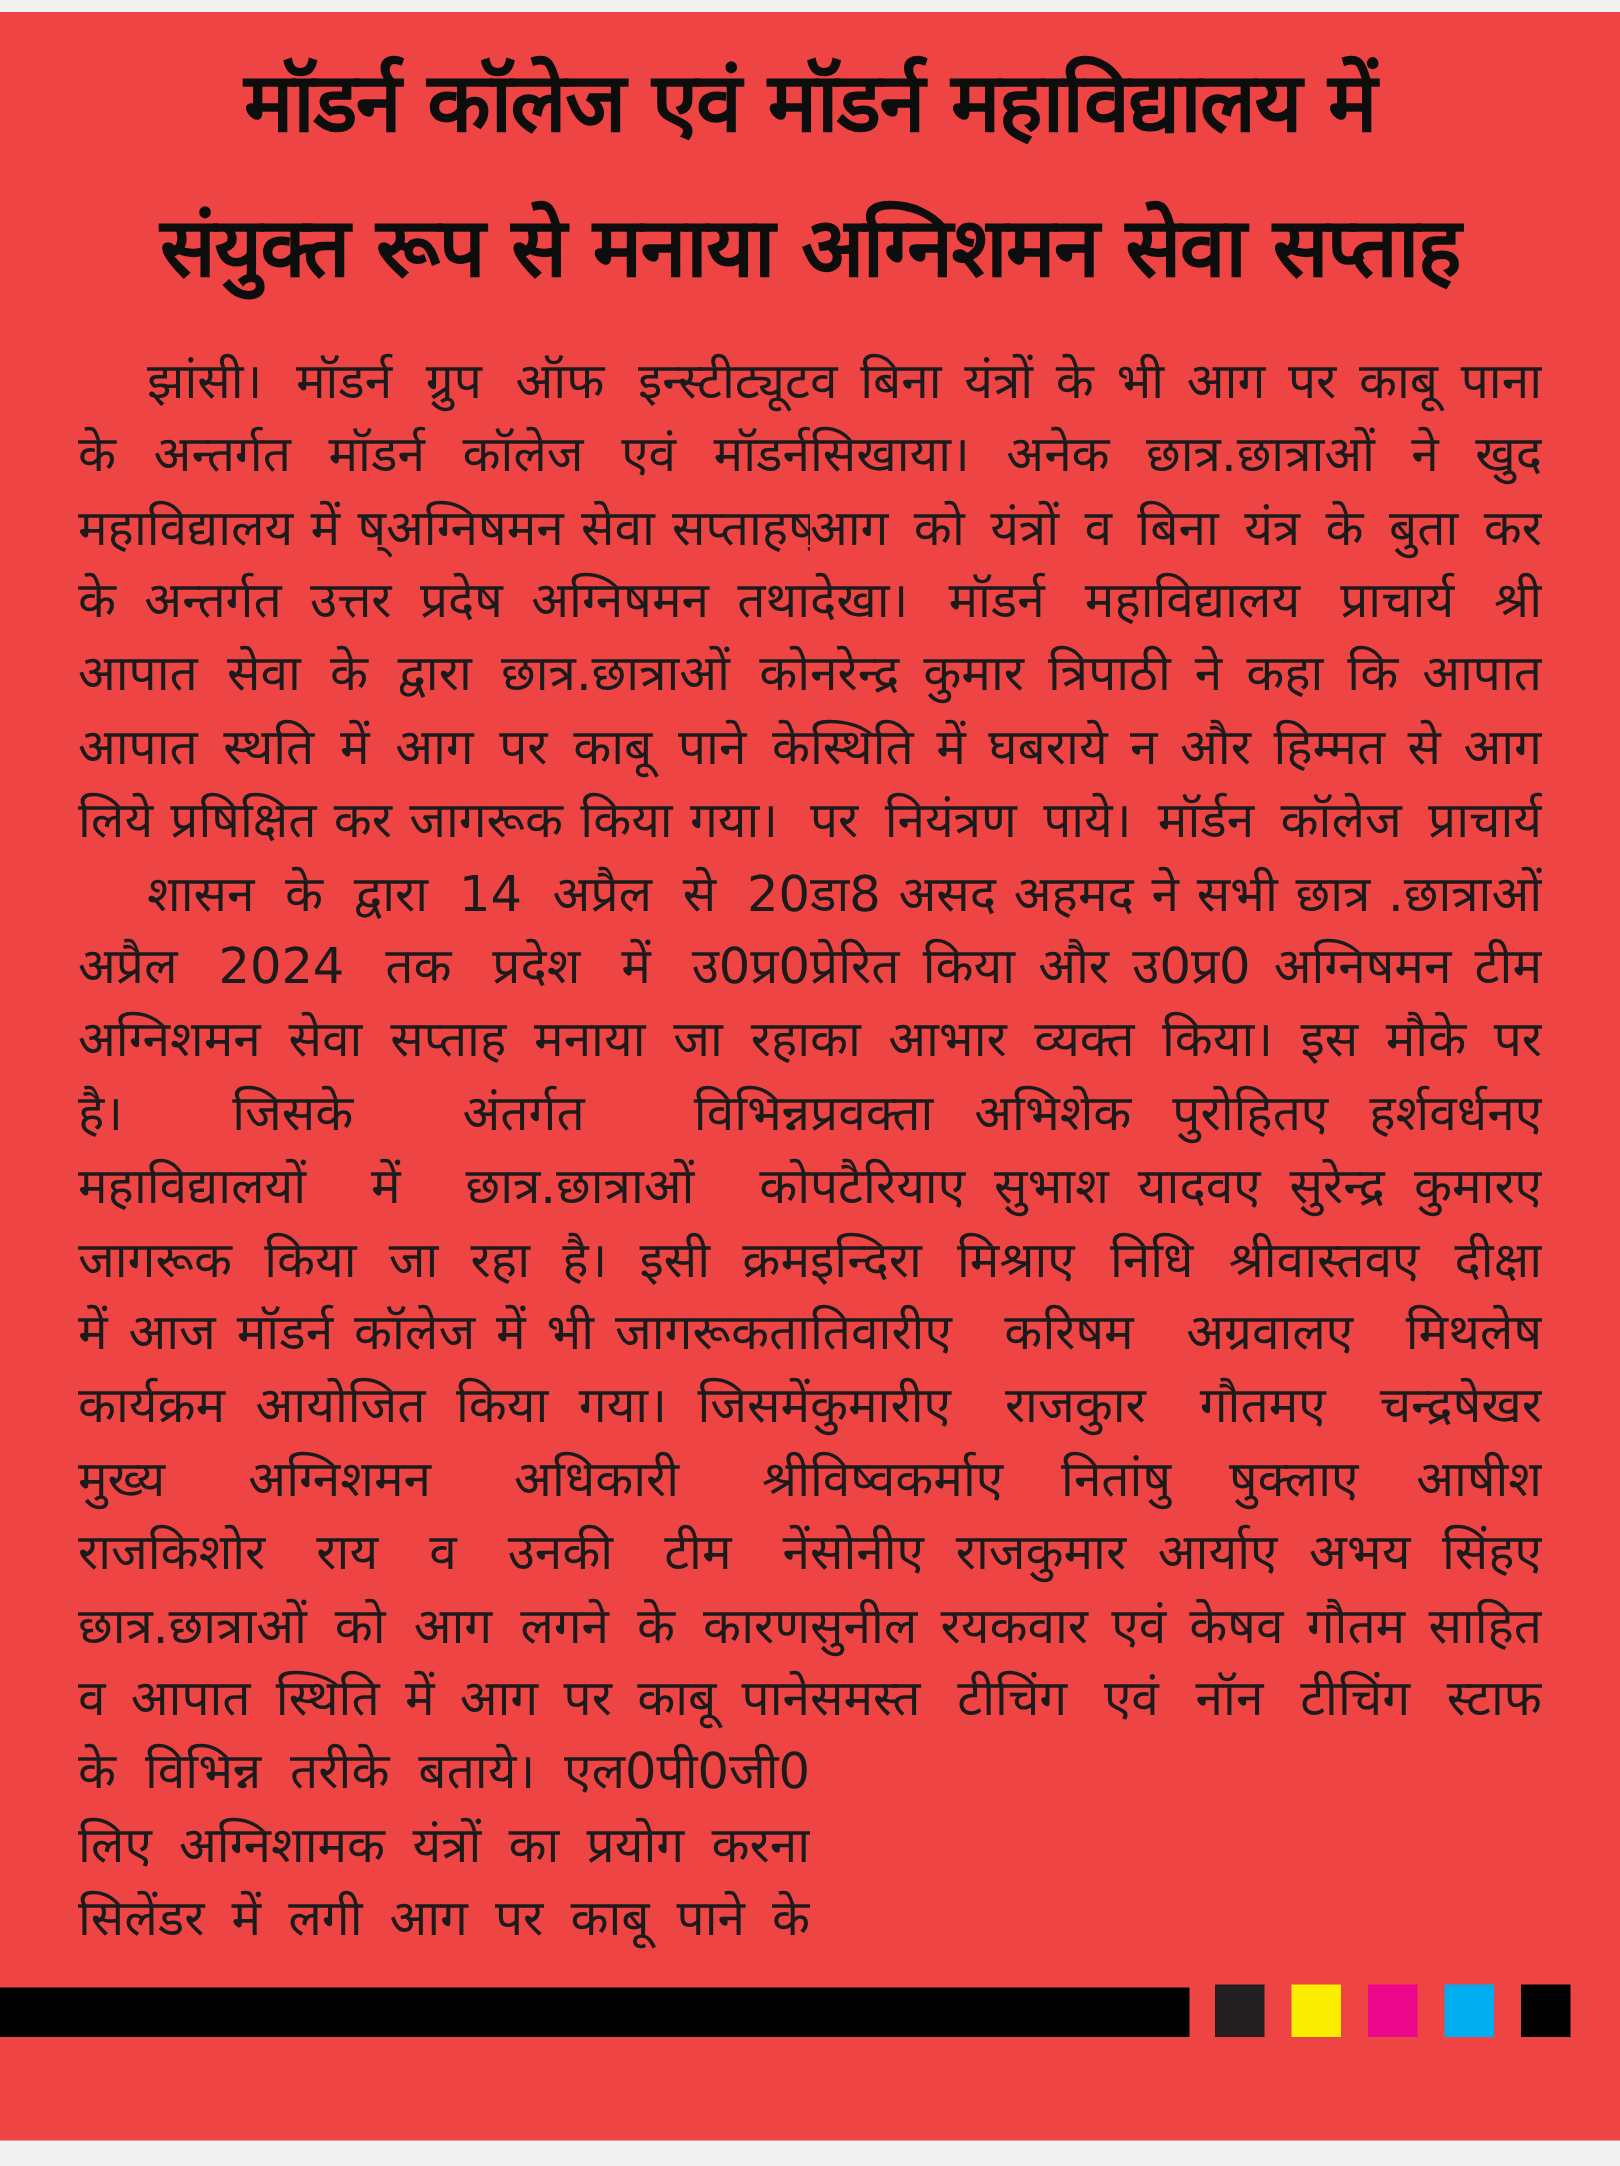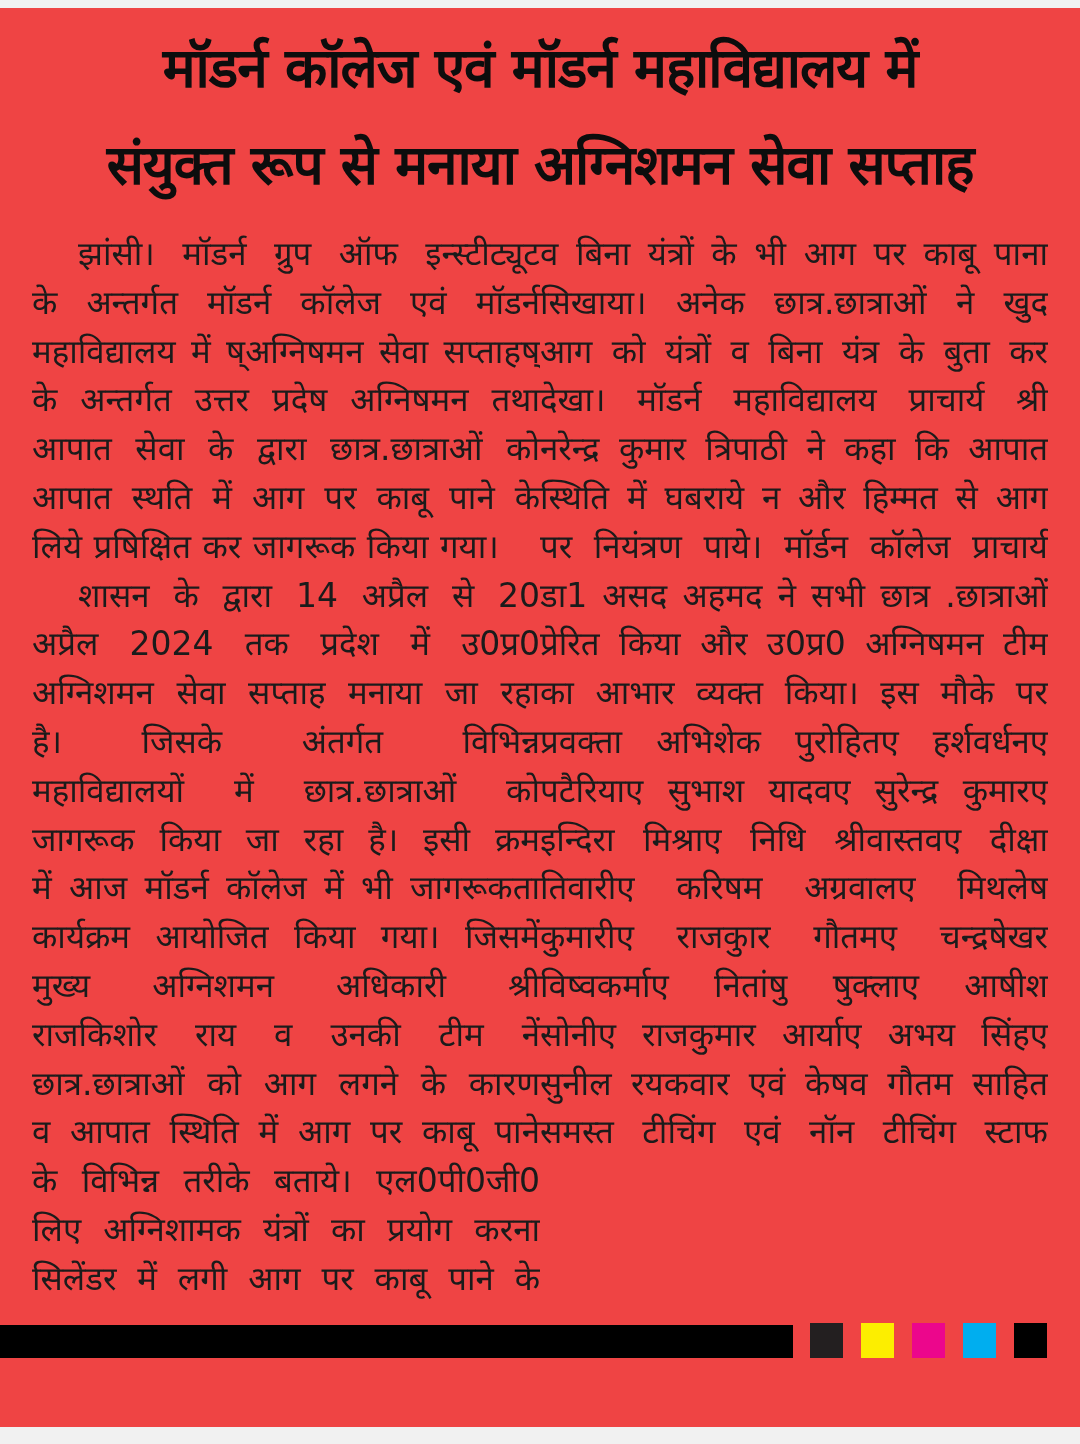--- a/index.html
+++ b/index.html
@@ -29,21 +29,21 @@
     font-weight: 800;
     font-size: 55px;
     line-height: 97px;
     letter-spacing: -1px;
     color: #0d0d0d;
   }
   .headline .hl-line { display: block; }
 
   .body-columns {
     display: flex;
-    padding: 0 32px;
+    padding: 0 52px;
     margin-top: 16px;
   }
   .column {
     flex: 1 1 0;
     min-width: 0;
     overflow: hidden;
     font-size: 33px;
     line-height: 48.8px;
     color: #1b1b1b;
   }
@@ -109,21 +109,21 @@
         <div class="line">सिलेंडर में लगी आग पर काबू पाने के</div>
       </div>
     <div class="column">
         <div class="line">व बिना यंत्रों के भी आग पर काबू पाना</div>
         <div class="line">सिखाया। अनेक छात्र.छात्राओं ने खुद</div>
         <div class="line">आग को यंत्रों व बिना यंत्र के बुता कर</div>
         <div class="line">देखा। मॉडर्न महाविद्यालय प्राचार्य श्री</div>
         <div class="line">नरेन्द्र कुमार त्रिपाठी ने कहा कि आपात</div>
         <div class="line">स्थिति में घबराये न और हिम्मत से आग</div>
         <div class="line">पर नियंत्रण पाये। मॉर्डन कॉलेज प्राचार्य</div>
-        <div class="line">डा1 असद अहमद ने सभी छात्र .छात्राओं</div>
+        <div class="line">डा8 असद अहमद ने सभी छात्र .छात्राओं</div>
         <div class="line">प्रेरित किया और उ0प्र0 अग्निषमन टीम</div>
         <div class="line">का आभार व्यक्त किया।  इस मौके पर</div>
         <div class="line">प्रवक्ता अभिशेक पुरोहितए हर्शवर्धनए</div>
         <div class="line">पटैरियाए सुभाश यादवए सुरेन्द्र कुमारए</div>
         <div class="line">इन्दिरा मिश्राए निधि श्रीवास्तवए दीक्षा</div>
         <div class="line">तिवारीए करिषम अग्रवालए मिथलेष</div>
         <div class="line">कुमारीए राजकुार गौतमए चन्द्रषेखर</div>
         <div class="line">विष्वकर्माए नितांषु षुक्लाए आषीश</div>
         <div class="line">सोनीए राजकुमार आर्याए अभय सिंहए</div>
         <div class="line">सुनील रयकवार एवं केषव गौतम साहित</div>

